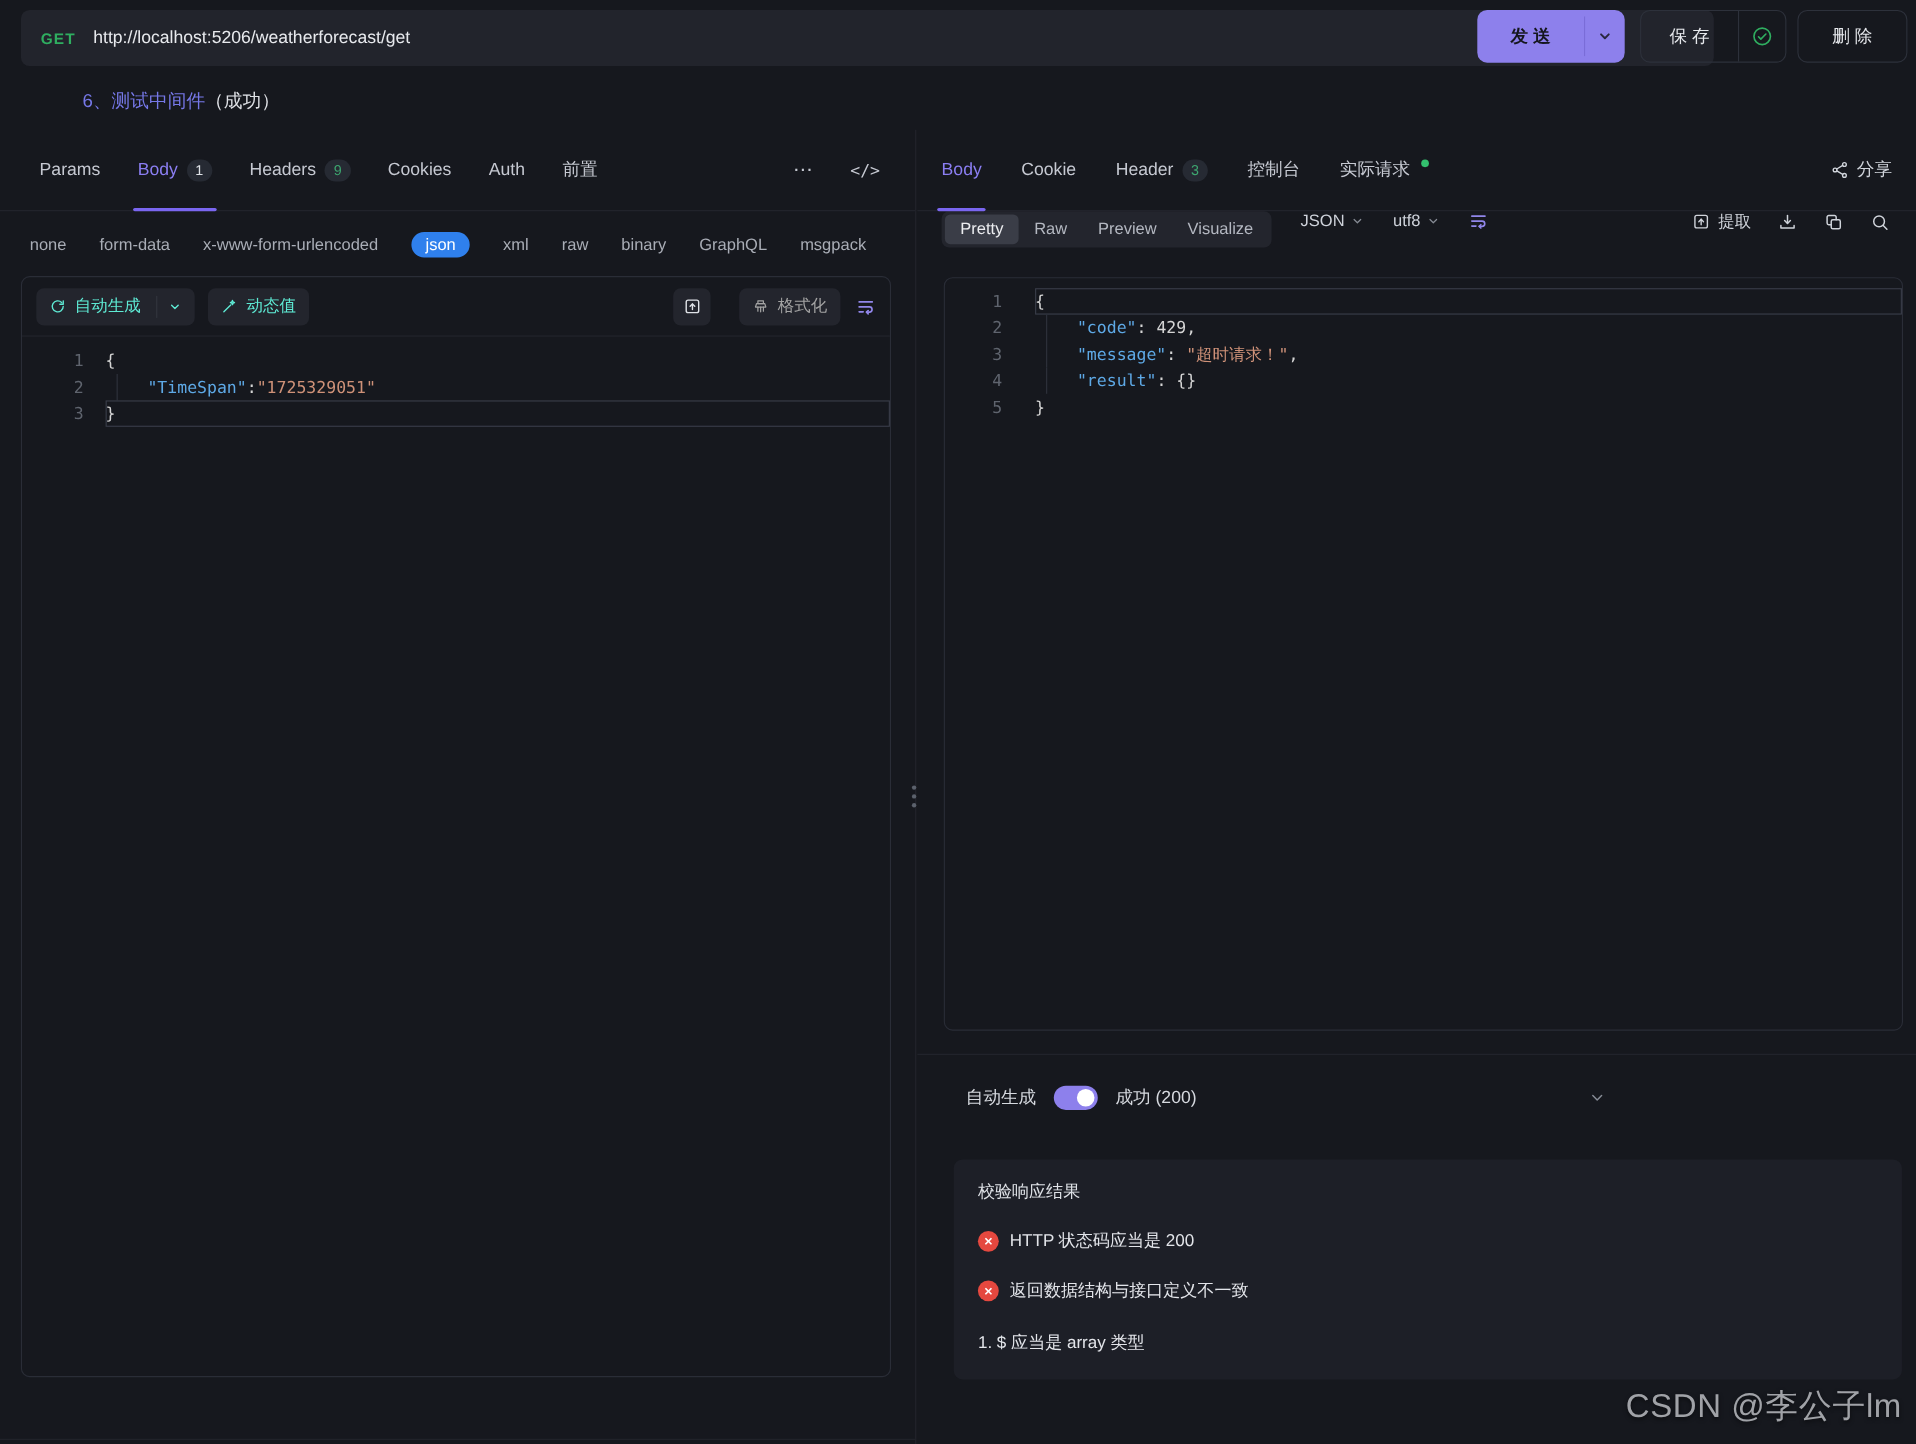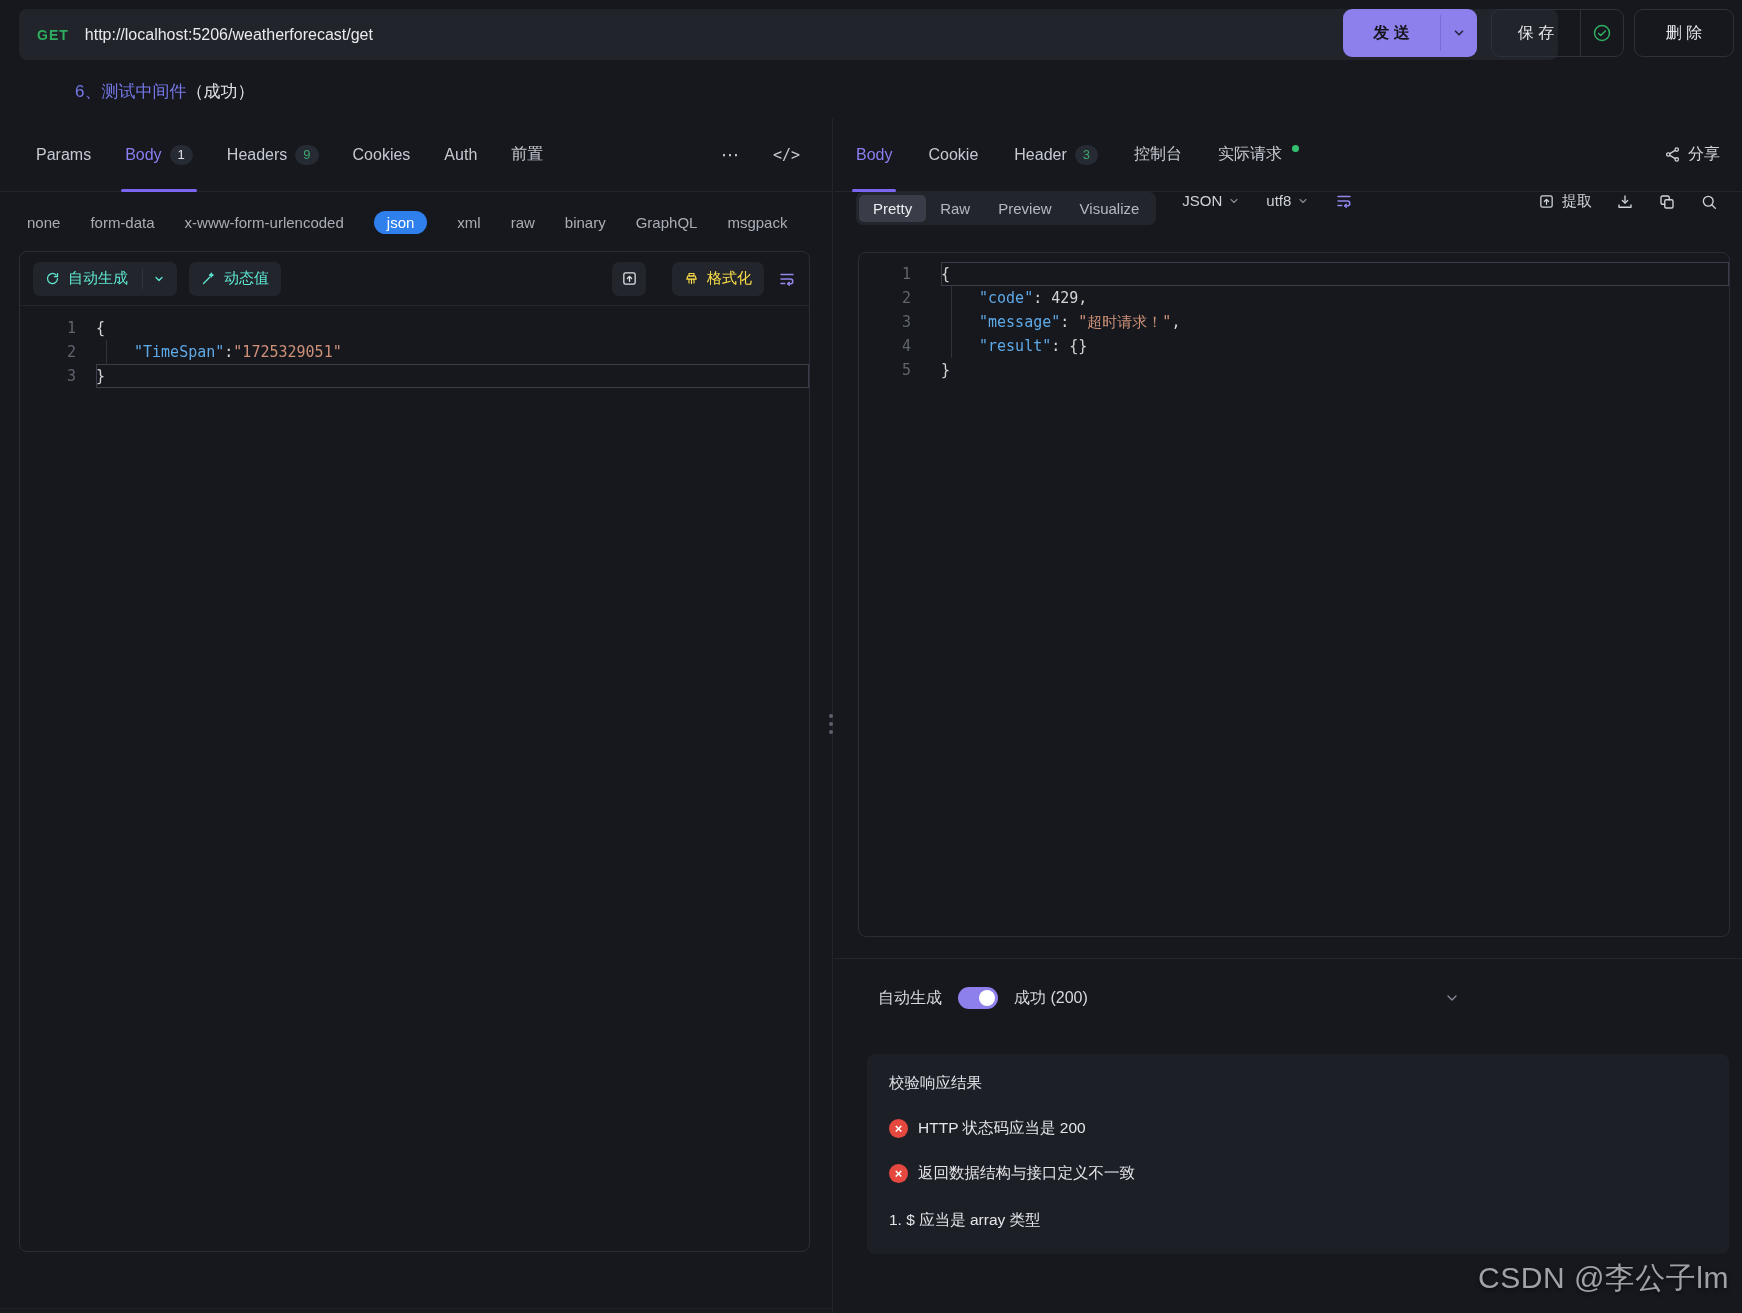--- a/index.html
+++ b/index.html
@@ -47,21 +47,21 @@
   
   .body-types { display:flex; flex-wrap:wrap; align-items:center; column-gap:30px; row-gap:18px; padding:19px 40px 0 27px; font-size:15px; color:#a9adb6; }
   .bt { cursor:pointer; white-space:nowrap; }
   .bt.sel { background:#2f80ed; color:#fff; border-radius:13px; padding:3px 13px; }
 
   
   .editor-card { margin:17px 0 0 19px; width:791px; height:1001px; border:1px solid #2a2d37; border-radius:8px; }
   .editor-toolbar { height:54px; display:flex; align-items:center; gap:12px; padding:0 13px; border-bottom:1px solid #23252d; }
   .tool-btn { display:flex; align-items:center; gap:8px; background:#23252d; border-radius:7px; height:34px; padding:0 12px; font-size:15px; cursor:pointer; }
   .tool-btn.purple { color:#5eead4; }
-  .tool-btn.light { color:#fde047;margin-left:12px; }
+  .tool-btn.light { color:#a3a3a3;margin-left:12px; }
   .tool-btn .vline { width:1px; height:20px; background:#33363f; margin:0 2px 0 6px; }
   .icon-btn { width:34px; height:34px; background:#23252d; border-radius:7px; display:flex; align-items:center; justify-content:center; color:#dfe2e7; cursor:pointer; }
   .right-tools { margin-left:auto; display:flex; align-items:center; gap:14px; }
   .wrap-ic { color:#9186ea; display:flex; align-items:center; cursor:pointer; }
 
   .code-area { padding-top:10px; font-size:15px; }
   .code-line { display:flex; height:24px; line-height:24px; white-space:pre; }
   .gutter { width:56px; text-align:right; color:#5f646e; flex-shrink:0; }
   .content { flex:1; margin-left:20px; position:relative; color:#d4d4d4; }
   .code-line.current .content { outline:1px solid #3a3e4a; outline-offset:-1px; }

